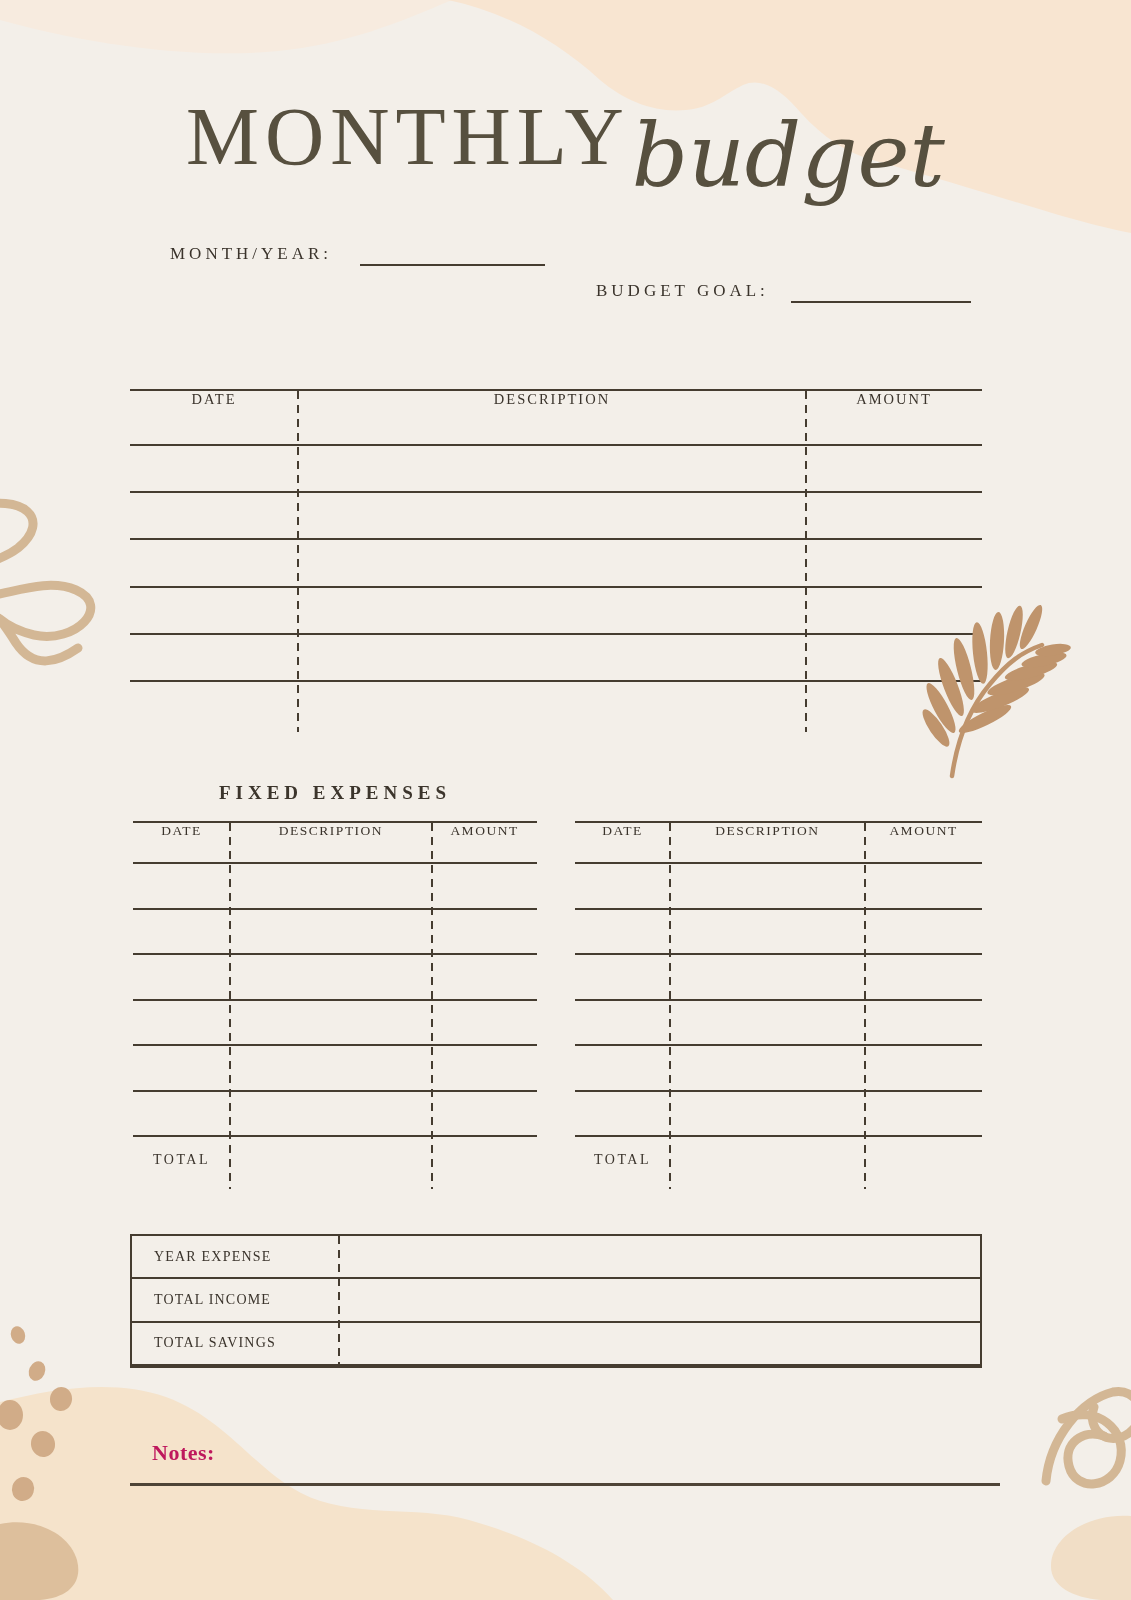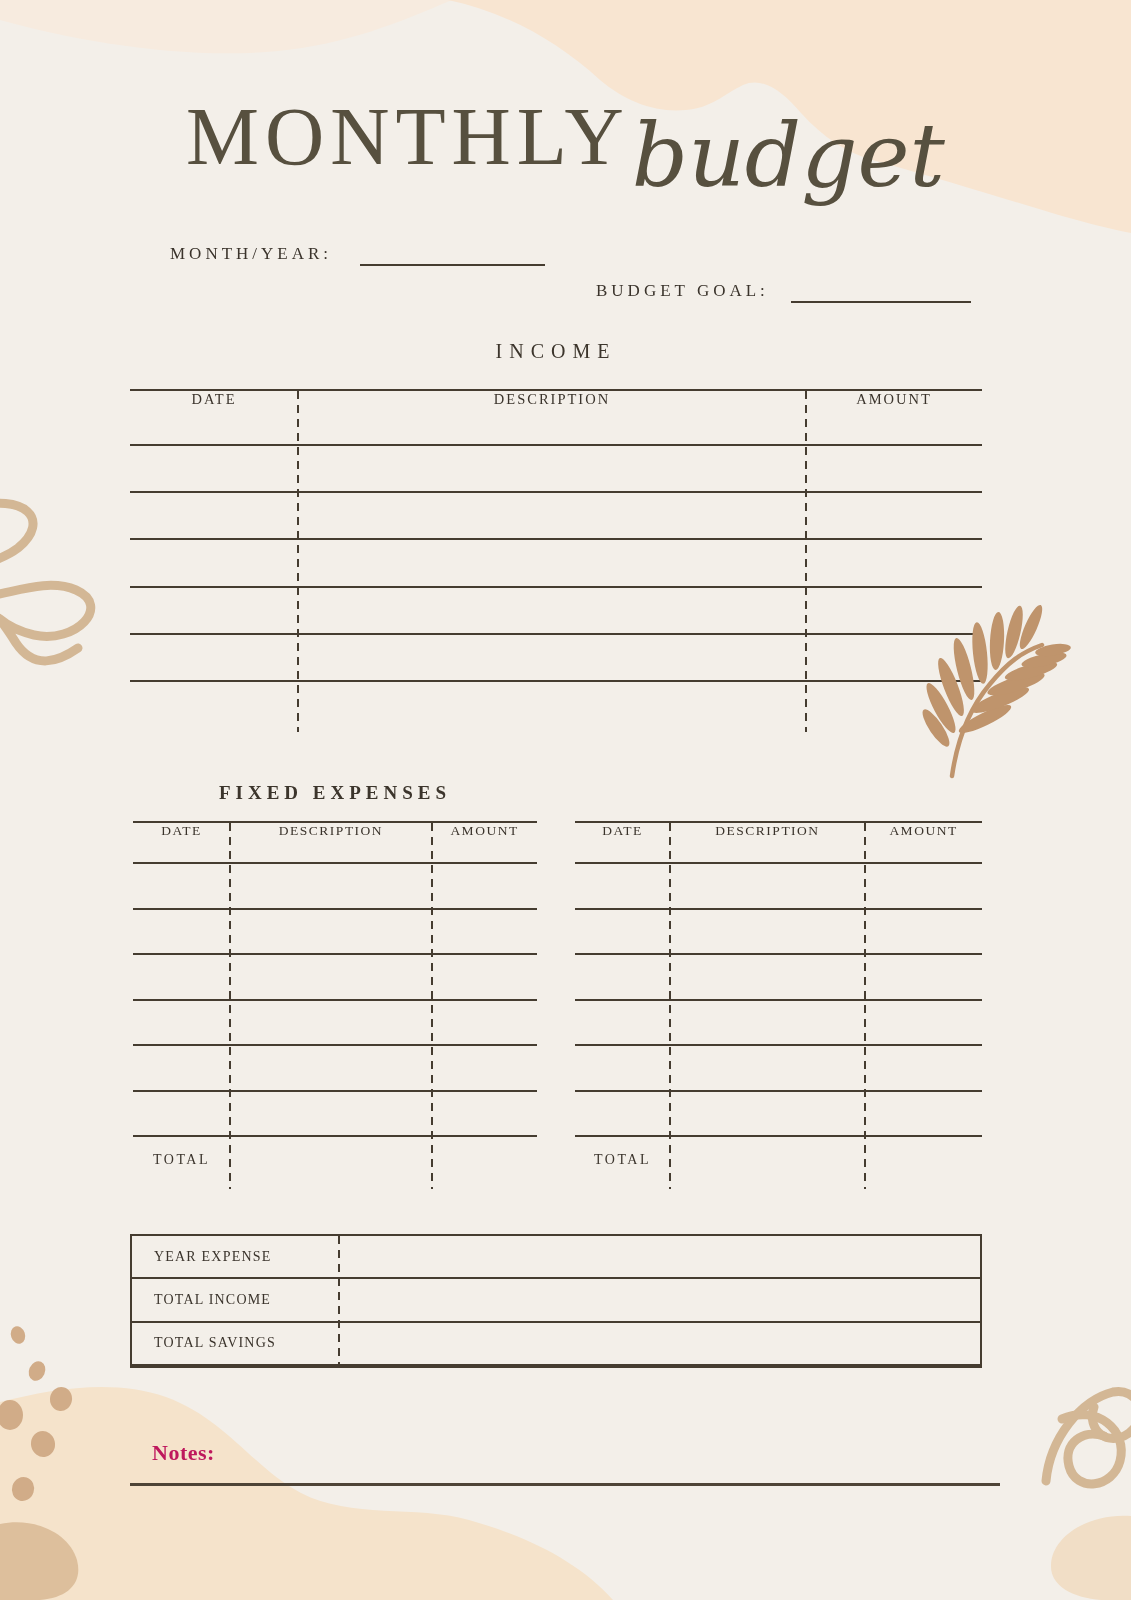--- a/index.html
+++ b/index.html
@@ -133,21 +133,20 @@
 
     <div class="meta-field" id="month-year">
       <span class="meta-label">MONTH/YEAR:</span>
       <span class="meta-line"></span>
     </div>
     <div class="meta-field" id="budget-goal">
       <span class="meta-label">BUDGET GOAL:</span>
       <span class="meta-line"></span>
     </div>
 
-    <div class="sec-heading" id="income-heading">INCOME</div>
     <div class="gtable" id="income-table">
       <div class="grid-head">
         <span class="th c1">DATE</span>
         <span class="th c2">DESCRIPTION</span>
         <span class="th c3">AMOUNT</span>
       </div>
       <div class="grid-row"></div>
       <div class="grid-row"></div>
       <div class="grid-row"></div>
       <div class="grid-row"></div>

